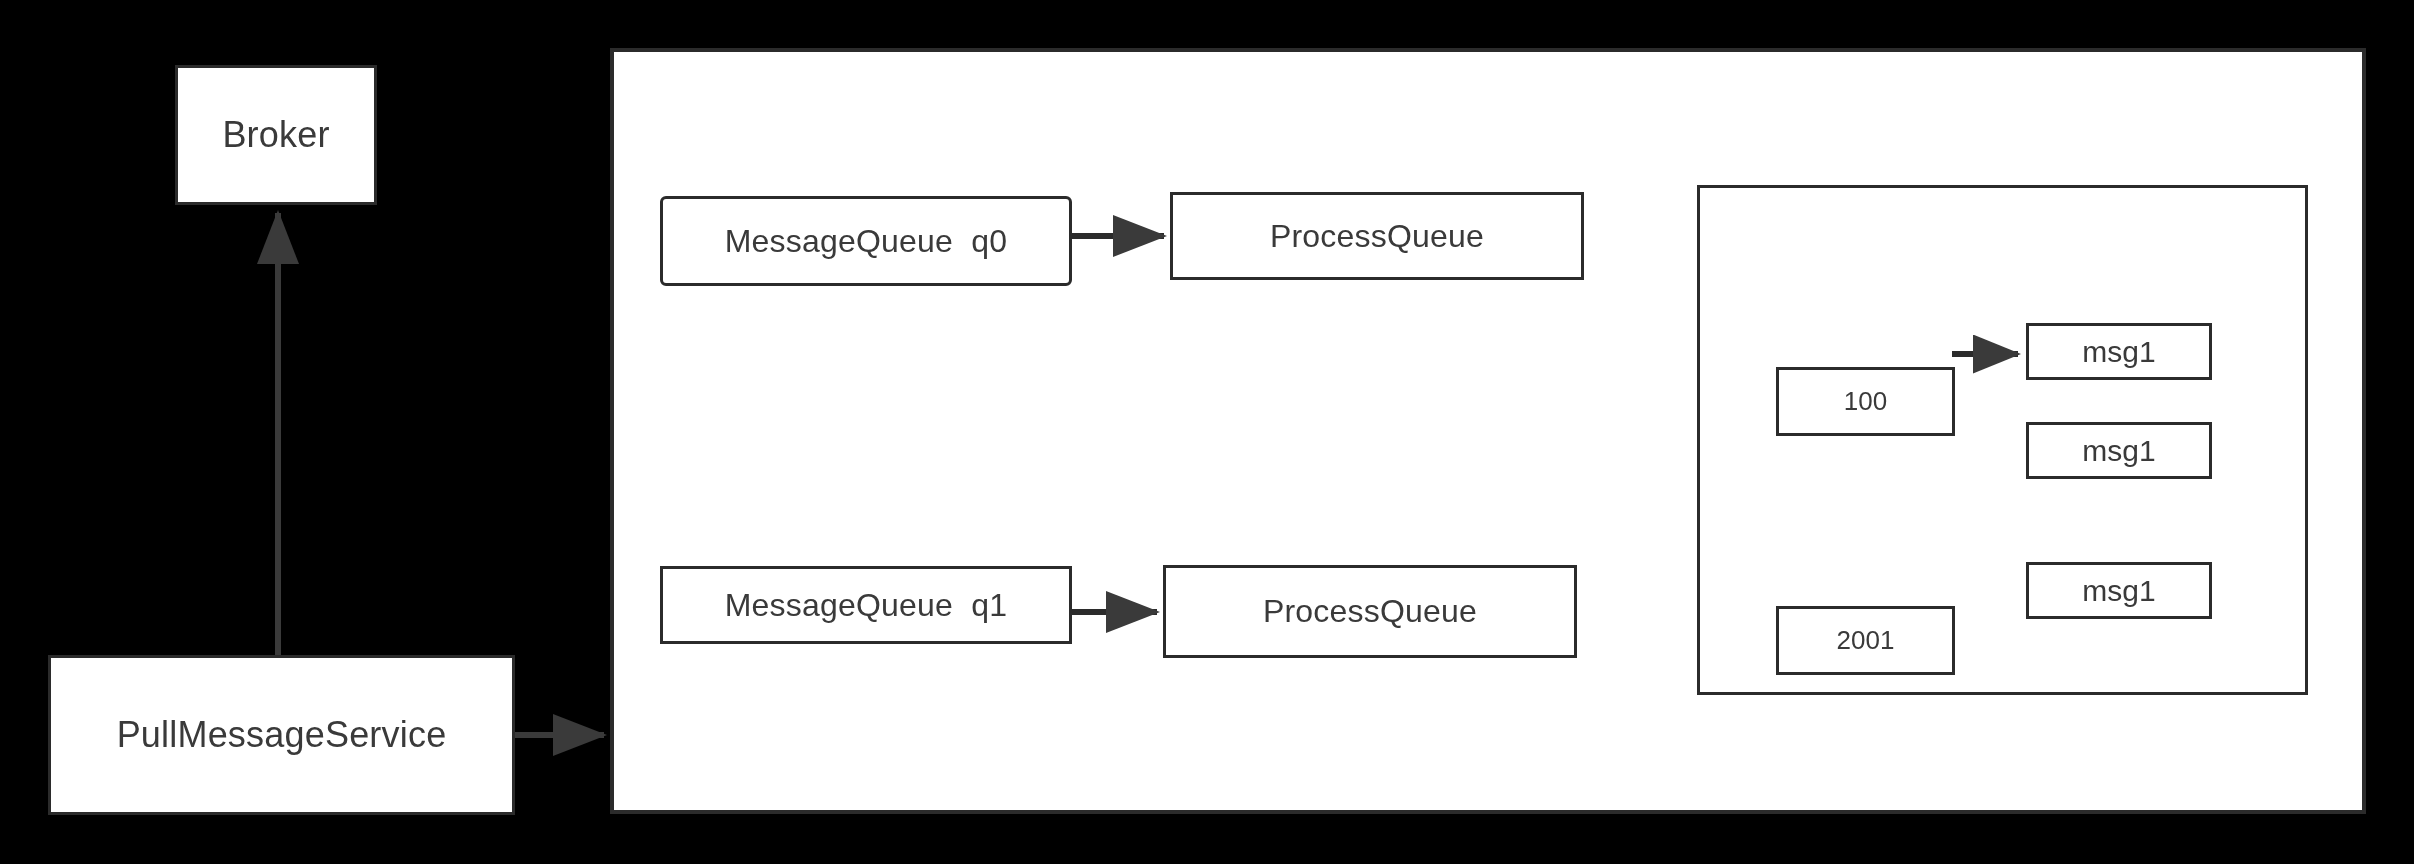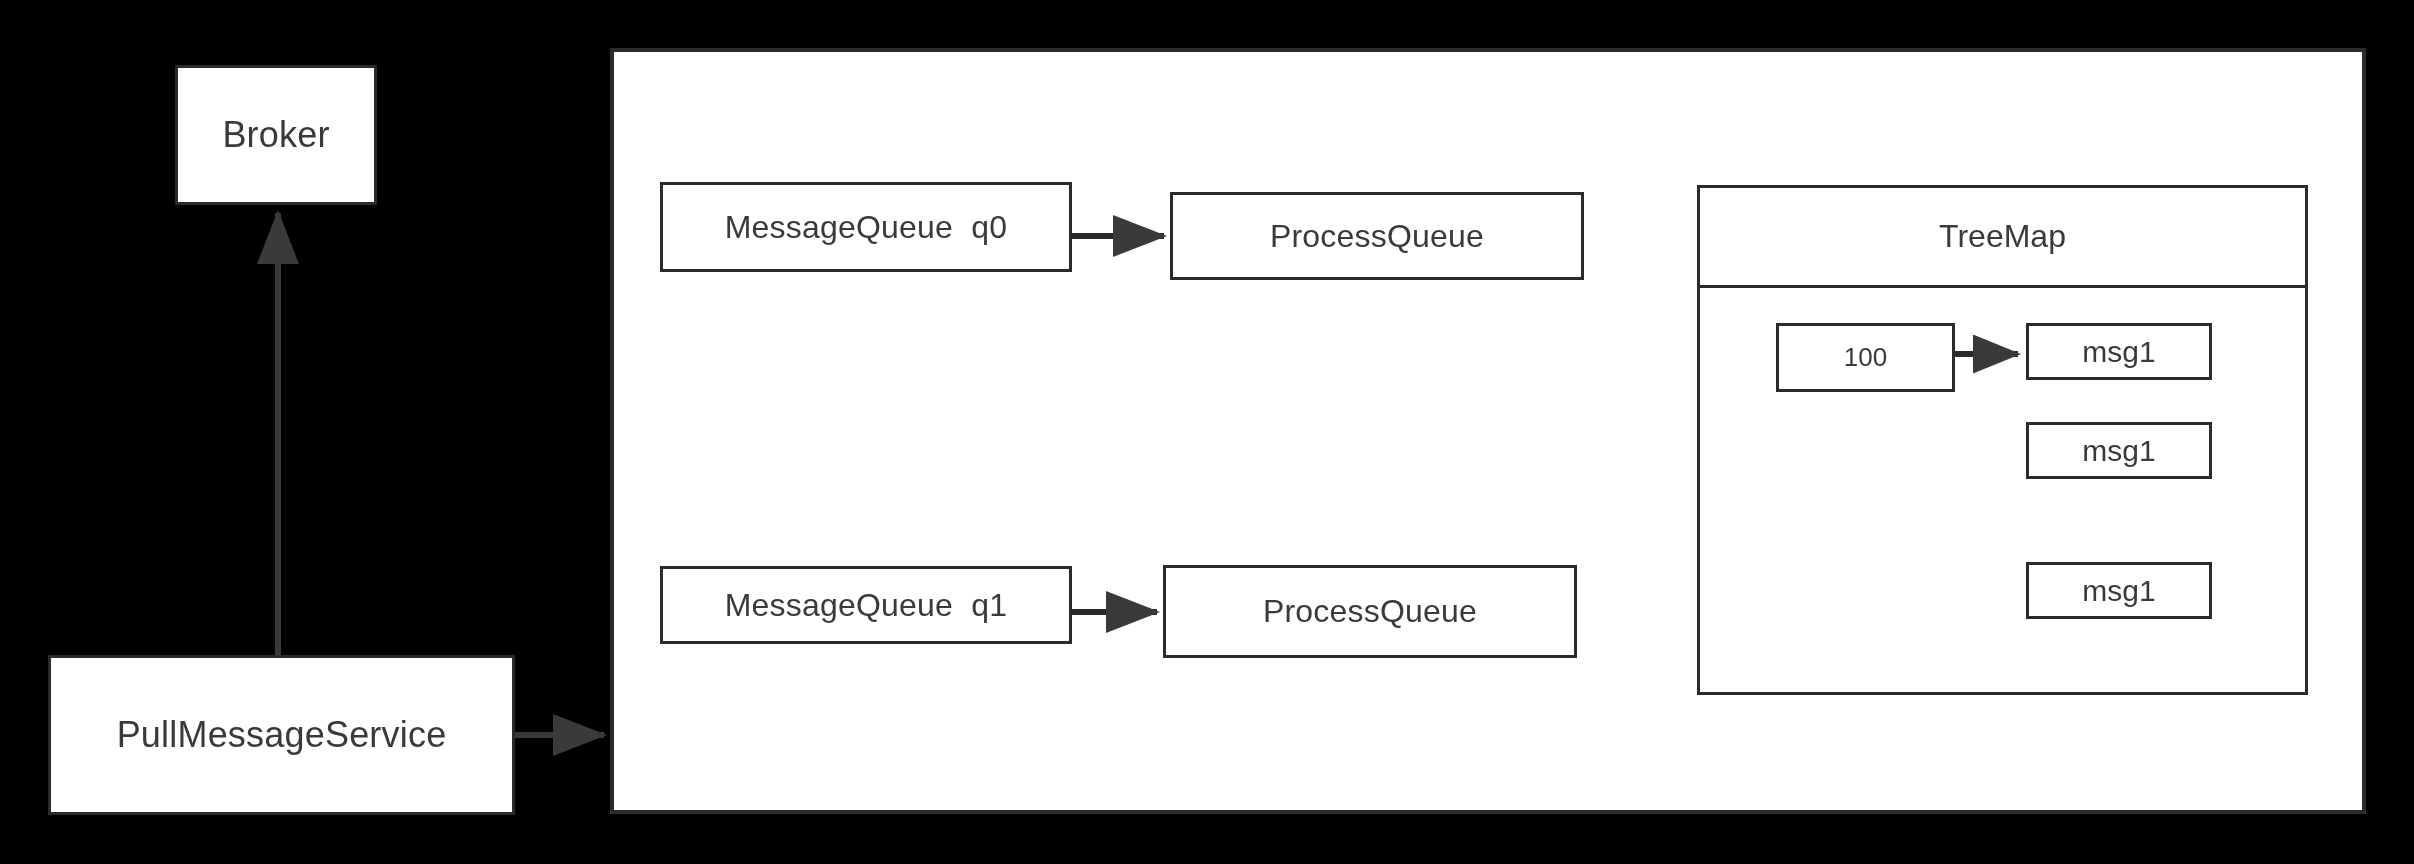--- a/index.html
+++ b/index.html
@@ -52,23 +52,24 @@
     position: absolute;
     left: 610px; top: 48px;
     width: 1756px; height: 766px;
     box-sizing: border-box;
     background: #ffffff;
     border: 4px solid #2b2b2b;
   }
 
   
   #message-queue-0-node {
-    left: 660px;  top: 182px;
+    left: 660px;  top: 196px;
     width: 412px; height: 90px;
     font-size: 32px;
+    border-radius: 6px;
   }
   #process-queue-0-node {
     left: 1170px; top: 192px;
     width: 414px; height: 88px;
     font-size: 32px;
   }
   #message-queue-1-node {
     left: 660px;  top: 566px;
     width: 412px; height: 78px;
     font-size: 32px;
@@ -105,21 +106,21 @@
     position: absolute;
     box-sizing: border-box;
     background: #ffffff;
     border: 3px solid #2b2b2b;
     display: flex;
     align-items: center;
     justify-content: center;
     color: #3a3a3a;
     font-size: 26px;
   }
-  .tm-key { left: 76px;  width: 179px; height: 69px; }
+  .tm-key { left: 76px;  width: 179px; height: 69px; margin-top: 44px; }
   .tm-val { left: 326px; width: 186px; height: 57px; font-size: 30px; }
   .tm-row-0 { top: 135px; }
   .tm-row-1 { top: 234px; }
   .tm-row-2 { top: 374px; }
 
   
   #connectors {
     position: absolute;
     left: 0; top: 0;
     width: 2414px; height: 864px;
@@ -149,35 +150,35 @@
   </div>
 
   <div class="node" id="message-queue-1-node">
     <span>MessageQueue  q1</span>
   </div>
   <div class="node" id="process-queue-1-node">
     <span>ProcessQueue</span>
   </div>
 
   <div id="treemap-panel">
-    <div id="treemap-header">
-      <span>TreeMap</span>
-    </div>
 
     <div class="tm-key tm-row-0">
       <span>100</span>
     </div>
     <div class="tm-val tm-row-0">
       <span>msg1</span>
     </div>
 
     <div class="tm-val tm-row-1">
       <span>msg1</span>
     </div>
 
+    <div class="tm-key tm-row-2">
+      <span>2001</span>
+    </div>
     <div class="tm-val tm-row-2">
       <span>msg1</span>
     </div>
   </div>
 
   <svg id="connectors" viewBox="0 0 2414 864" width="2414" height="864" xmlns="http://www.w3.org/2000/svg">
     <defs>
       <marker id="arrowhead" markerWidth="9" markerHeight="7" refX="8.5" refY="3.5" orient="auto" markerUnits="strokeWidth">
         <polygon points="0 0, 9 3.5, 0 7" fill="#3a3a3a"></polygon>
       </marker>

